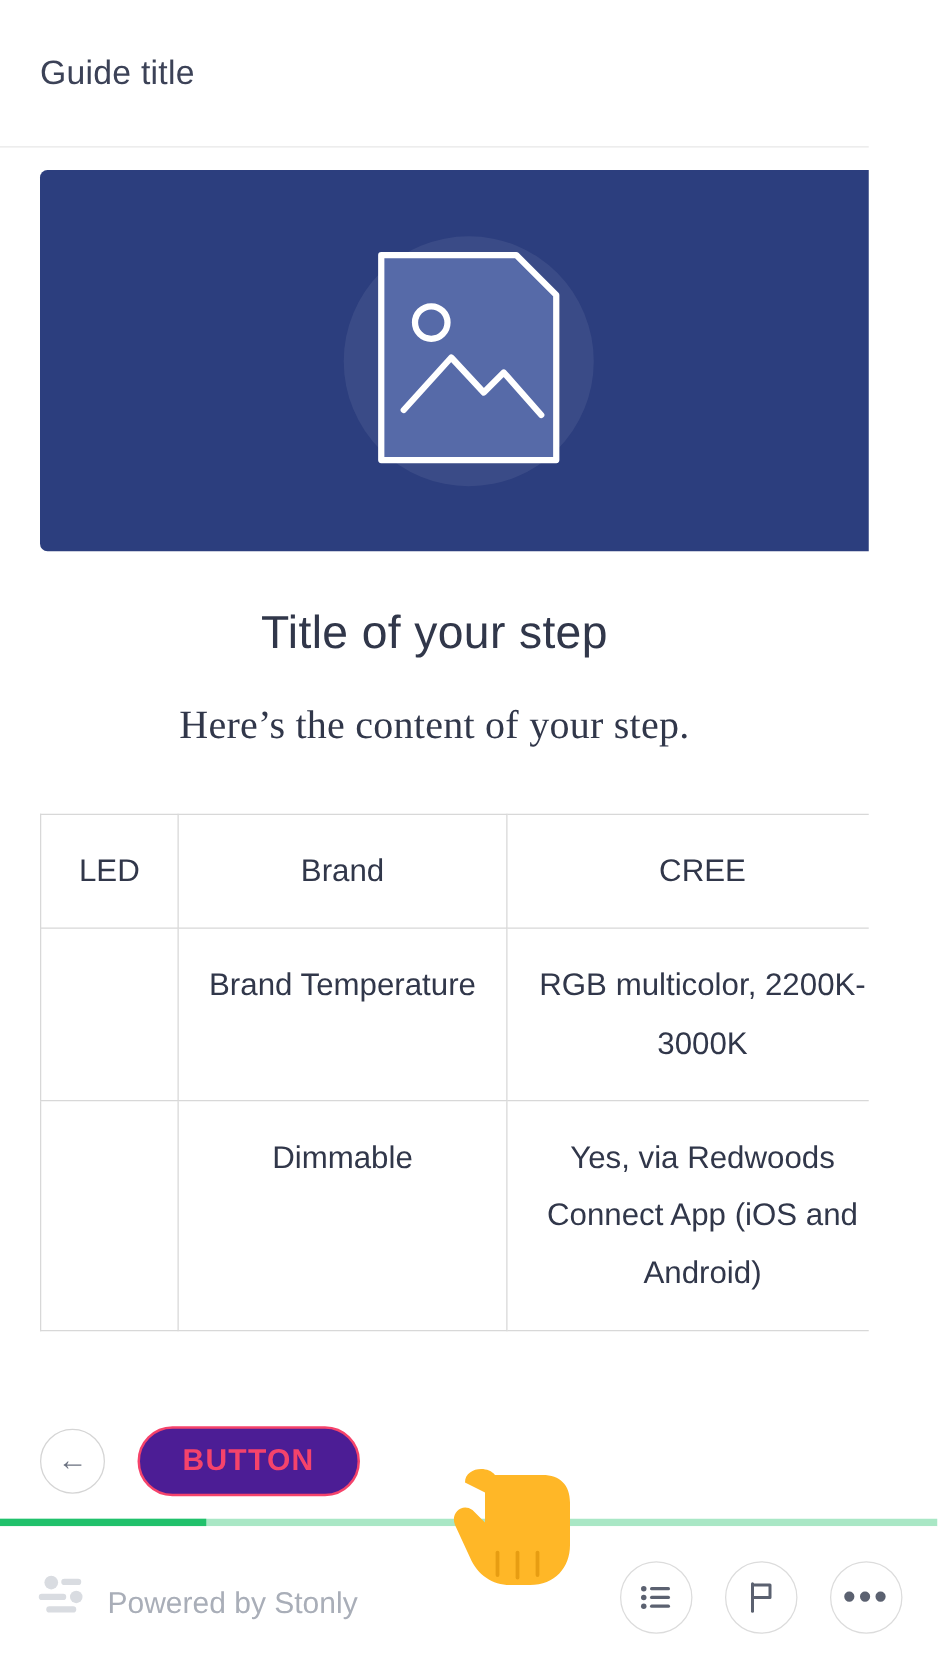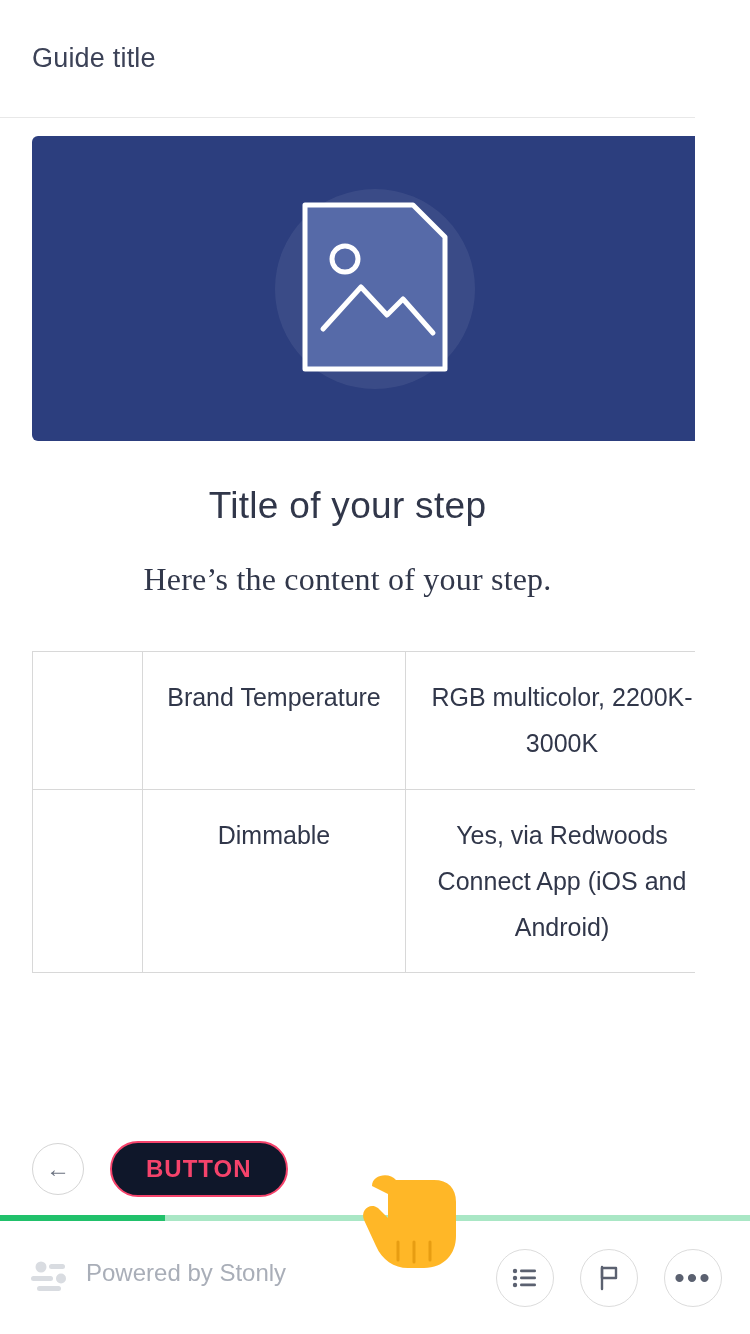--- a/index.html
+++ b/index.html
@@ -119,21 +119,21 @@
     color: #6b7280;
     font-size: 24px;
     line-height: 1;
   }
   .cta-btn {
     margin-left: 26px;
     height: 56px;
     padding: 0 34px;
     border-radius: 28px;
     border: 2px solid #f5436b;
-    background: #0f172a;
+    background: #4c1d95;
     color: #f5436b;
     font-size: 24px;
     font-weight: 700;
     letter-spacing: 1px;
     display: flex;
     align-items: center;
     justify-content: center;
   }
 
   .progress-track {
@@ -156,21 +156,21 @@
     bottom: 0;
     width: 750px;
     height: 113px;
     background: #fff;
     display: flex;
     align-items: center;
     padding: 0 28px;
   }
   .brand {
     display: flex;
-    align-items: flex-start;
+    align-items: flex-end;
     gap: 16px;
   }
   .brand-label {
     font-size: 24px;
     color: #a9aeb8;
   }
   .bar-actions {
     margin-left: auto;
     display: flex;
     align-items: center;
@@ -225,20 +225,25 @@
           </svg>
         </span>
       </div>
     </div>
 
     <div class="step-title">Title of your step</div>
     <div class="step-text">Here’s the content of your step.</div>
 
     <table class="spec">
       <tbody>
+        <tr>
+          <td class="c1">LED</td>
+          <td class="c2">Brand</td>
+          <td class="c3">CREE</td>
+        </tr>
         <tr>
           <td class="c1"></td>
           <td class="c2">Brand Temperature</td>
           <td class="c3">RGB multicolor, 2200K-3000K</td>
         </tr>
         <tr>
           <td class="c1"></td>
           <td class="c2">Dimmable</td>
           <td class="c3">Yes, via Redwoods Connect App (iOS and Android)</td>
         </tr>

